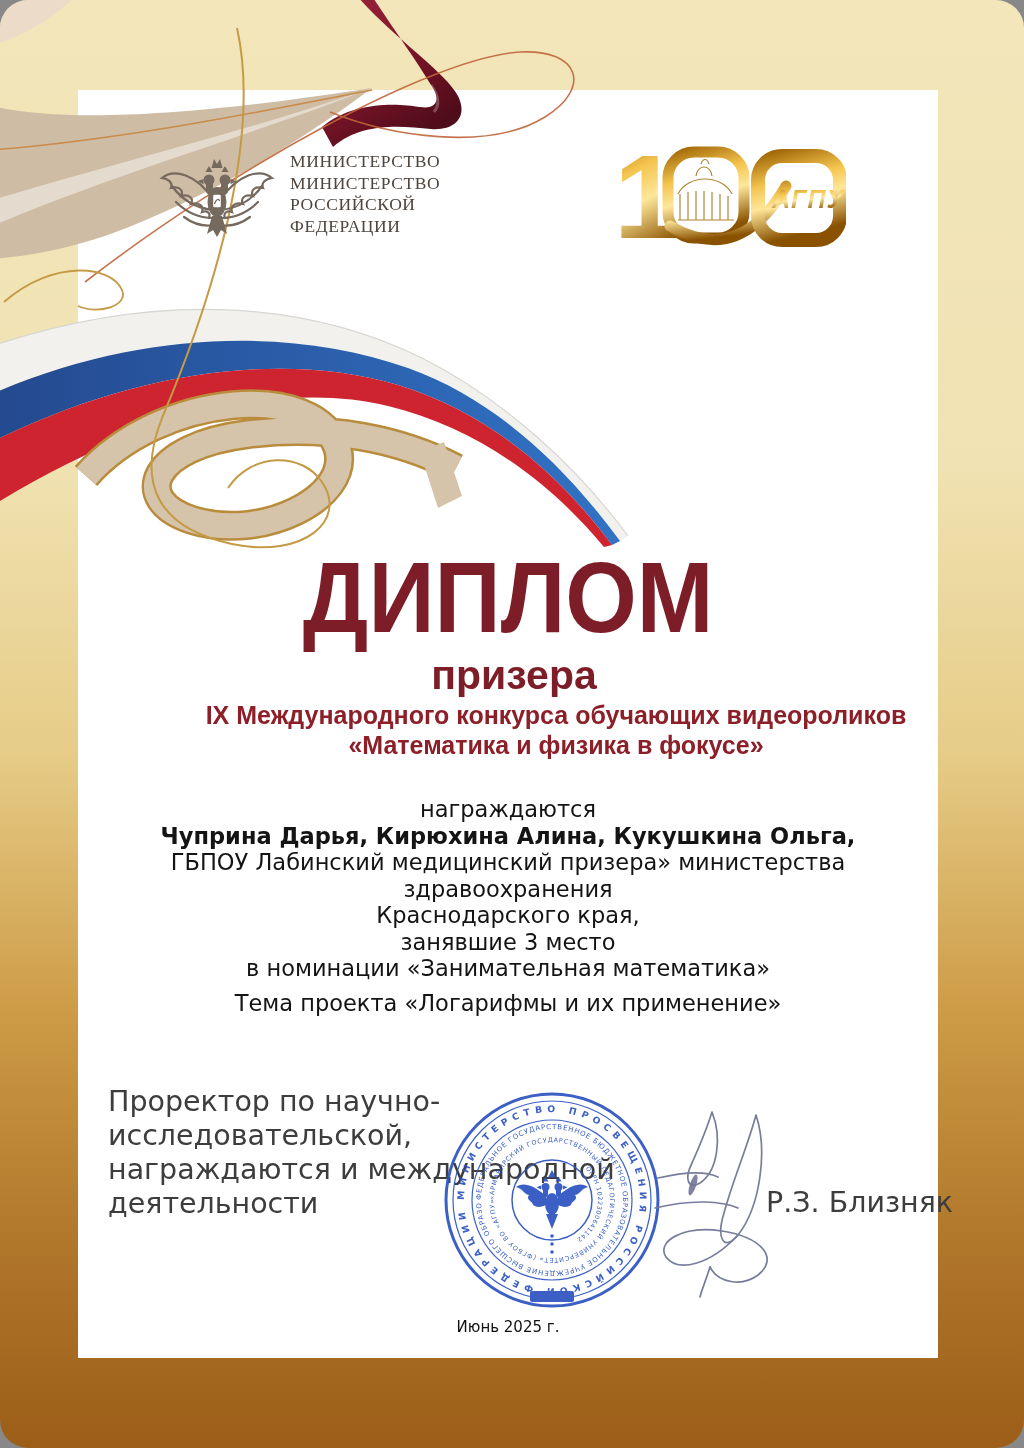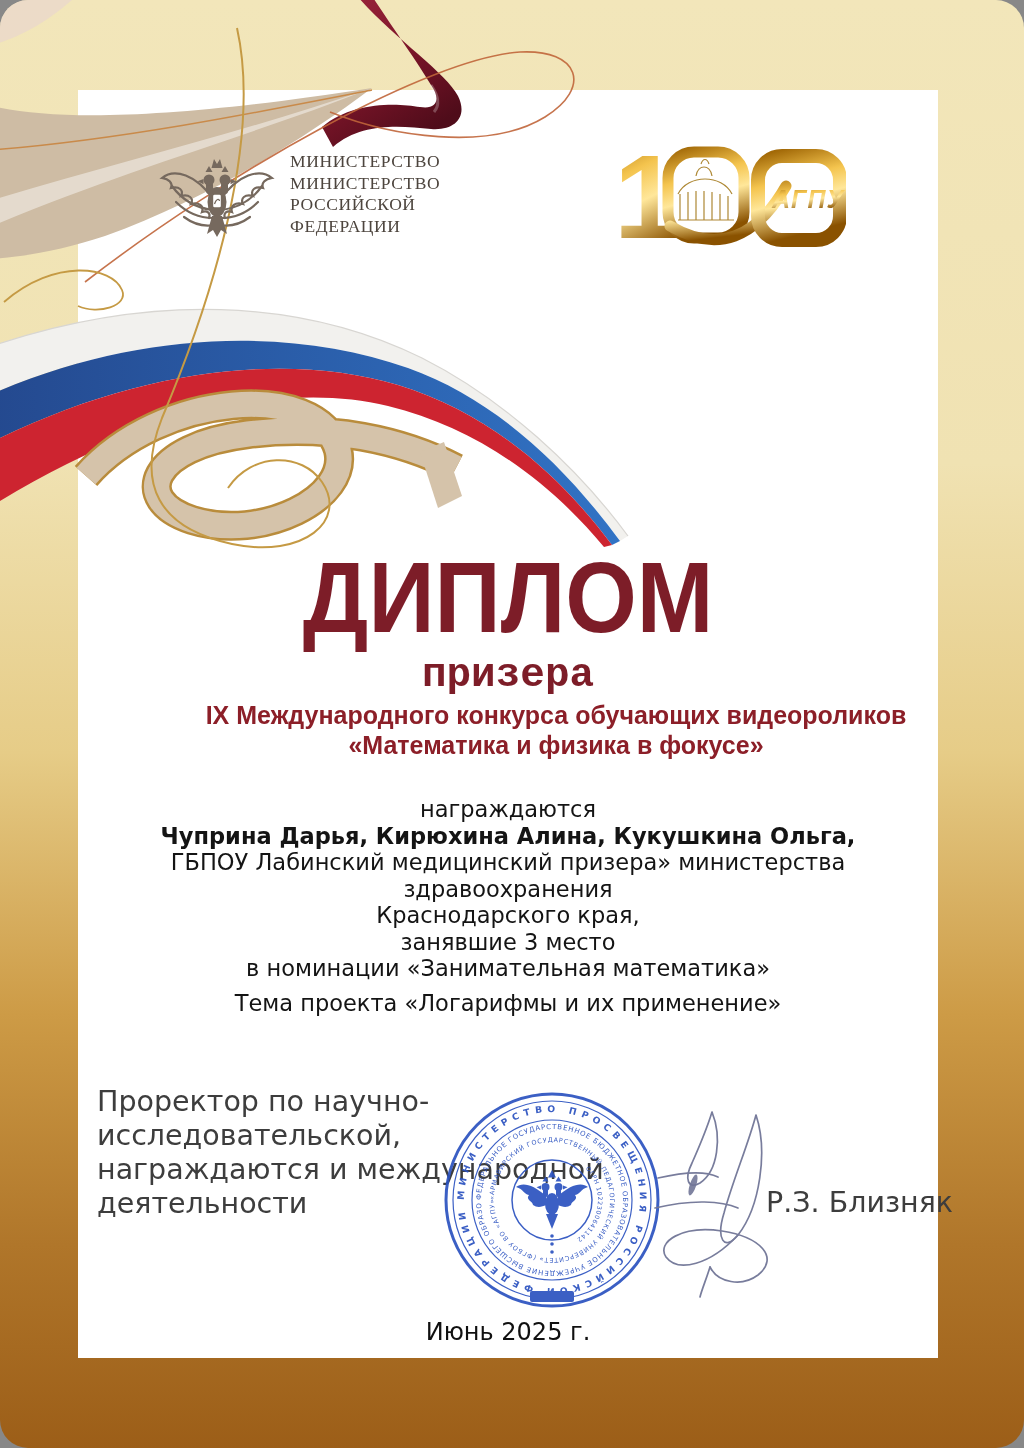--- a/index.html
+++ b/index.html
@@ -10,30 +10,30 @@
   .deco{position:absolute;left:0;top:0;width:1024px;height:1448px;z-index:2;pointer-events:none;}
   .content{position:absolute;left:0;top:0;width:1024px;height:1448px;z-index:3;}
   .ministry{position:absolute;left:158px;top:138px;display:flex;align-items:center;gap:14px;}
   .ministry-text{font-family:"Liberation Serif",serif;font-size:17.5px;line-height:21.5px;
     color:#4d453e;letter-spacing:0.6px;font-weight:500;}
   .anniv{position:absolute;left:606px;top:140px;}
   .title{position:absolute;left:78px;top:546px;width:860px;text-align:center;
     font-family:"Liberation Sans",sans-serif;font-weight:bold;font-size:100px;line-height:1.02;color:#7d1d28;}
   .title .squeeze{display:inline-block;transform:scaleX(.92);transform-origin:center;}
   .subtitle{position:absolute;left:78px;top:652px;width:860px;text-align:center;
-    font-family:Liberation Mono, monospace;font-weight:bold;font-size:41px;color:#7d1d28;}
+    font-family:Liberation Sans, sans-serif;font-weight:bold;font-size:41px;color:#7d1d28;padding-left:6px;}
   .contest{position:absolute;left:78px;top:700px;width:860px;text-align:center;
     font-family:"Liberation Sans",sans-serif;font-weight:bold;font-size:25px;line-height:30px;color:#8c1f28;padding-left:48px;}
   .bodyblock{position:absolute;left:78px;top:796px;width:860px;text-align:center;
     font-size:22.5px;line-height:26.5px;color:#141414;}
   .bodyblock .bold{font-weight:bold;}
   .bodyblock .project{margin-top:8px;}
-  .role{position:absolute;left:97px;top:1085px;font-size:28.5px;line-height:34px;color:#3d3d3d;}
+  .role{position:absolute;left:108px;top:1085px;font-size:28.5px;line-height:34px;color:#3d3d3d;}
   .signame{position:absolute;left:766px;top:1186px;font-size:28.5px;color:#3d3d3d;white-space:nowrap;}
-  .datefoot{position:absolute;left:78px;top:1318px;width:860px;text-align:center;font-size:24px;color:#101010;}
+  .datefoot{position:absolute;left:78px;top:1318px;width:860px;text-align:center;font-size:15px;color:#101010;}
   .sealwrap{position:absolute;left:440px;top:1088px;width:224px;height:224px;}
   .sigwrap{position:absolute;left:630px;top:1075px;width:260px;height:240px;}
 </style>
 </head>
 <body>
 
 <div class="canvas">
 
   <div class="page"></div>
 

